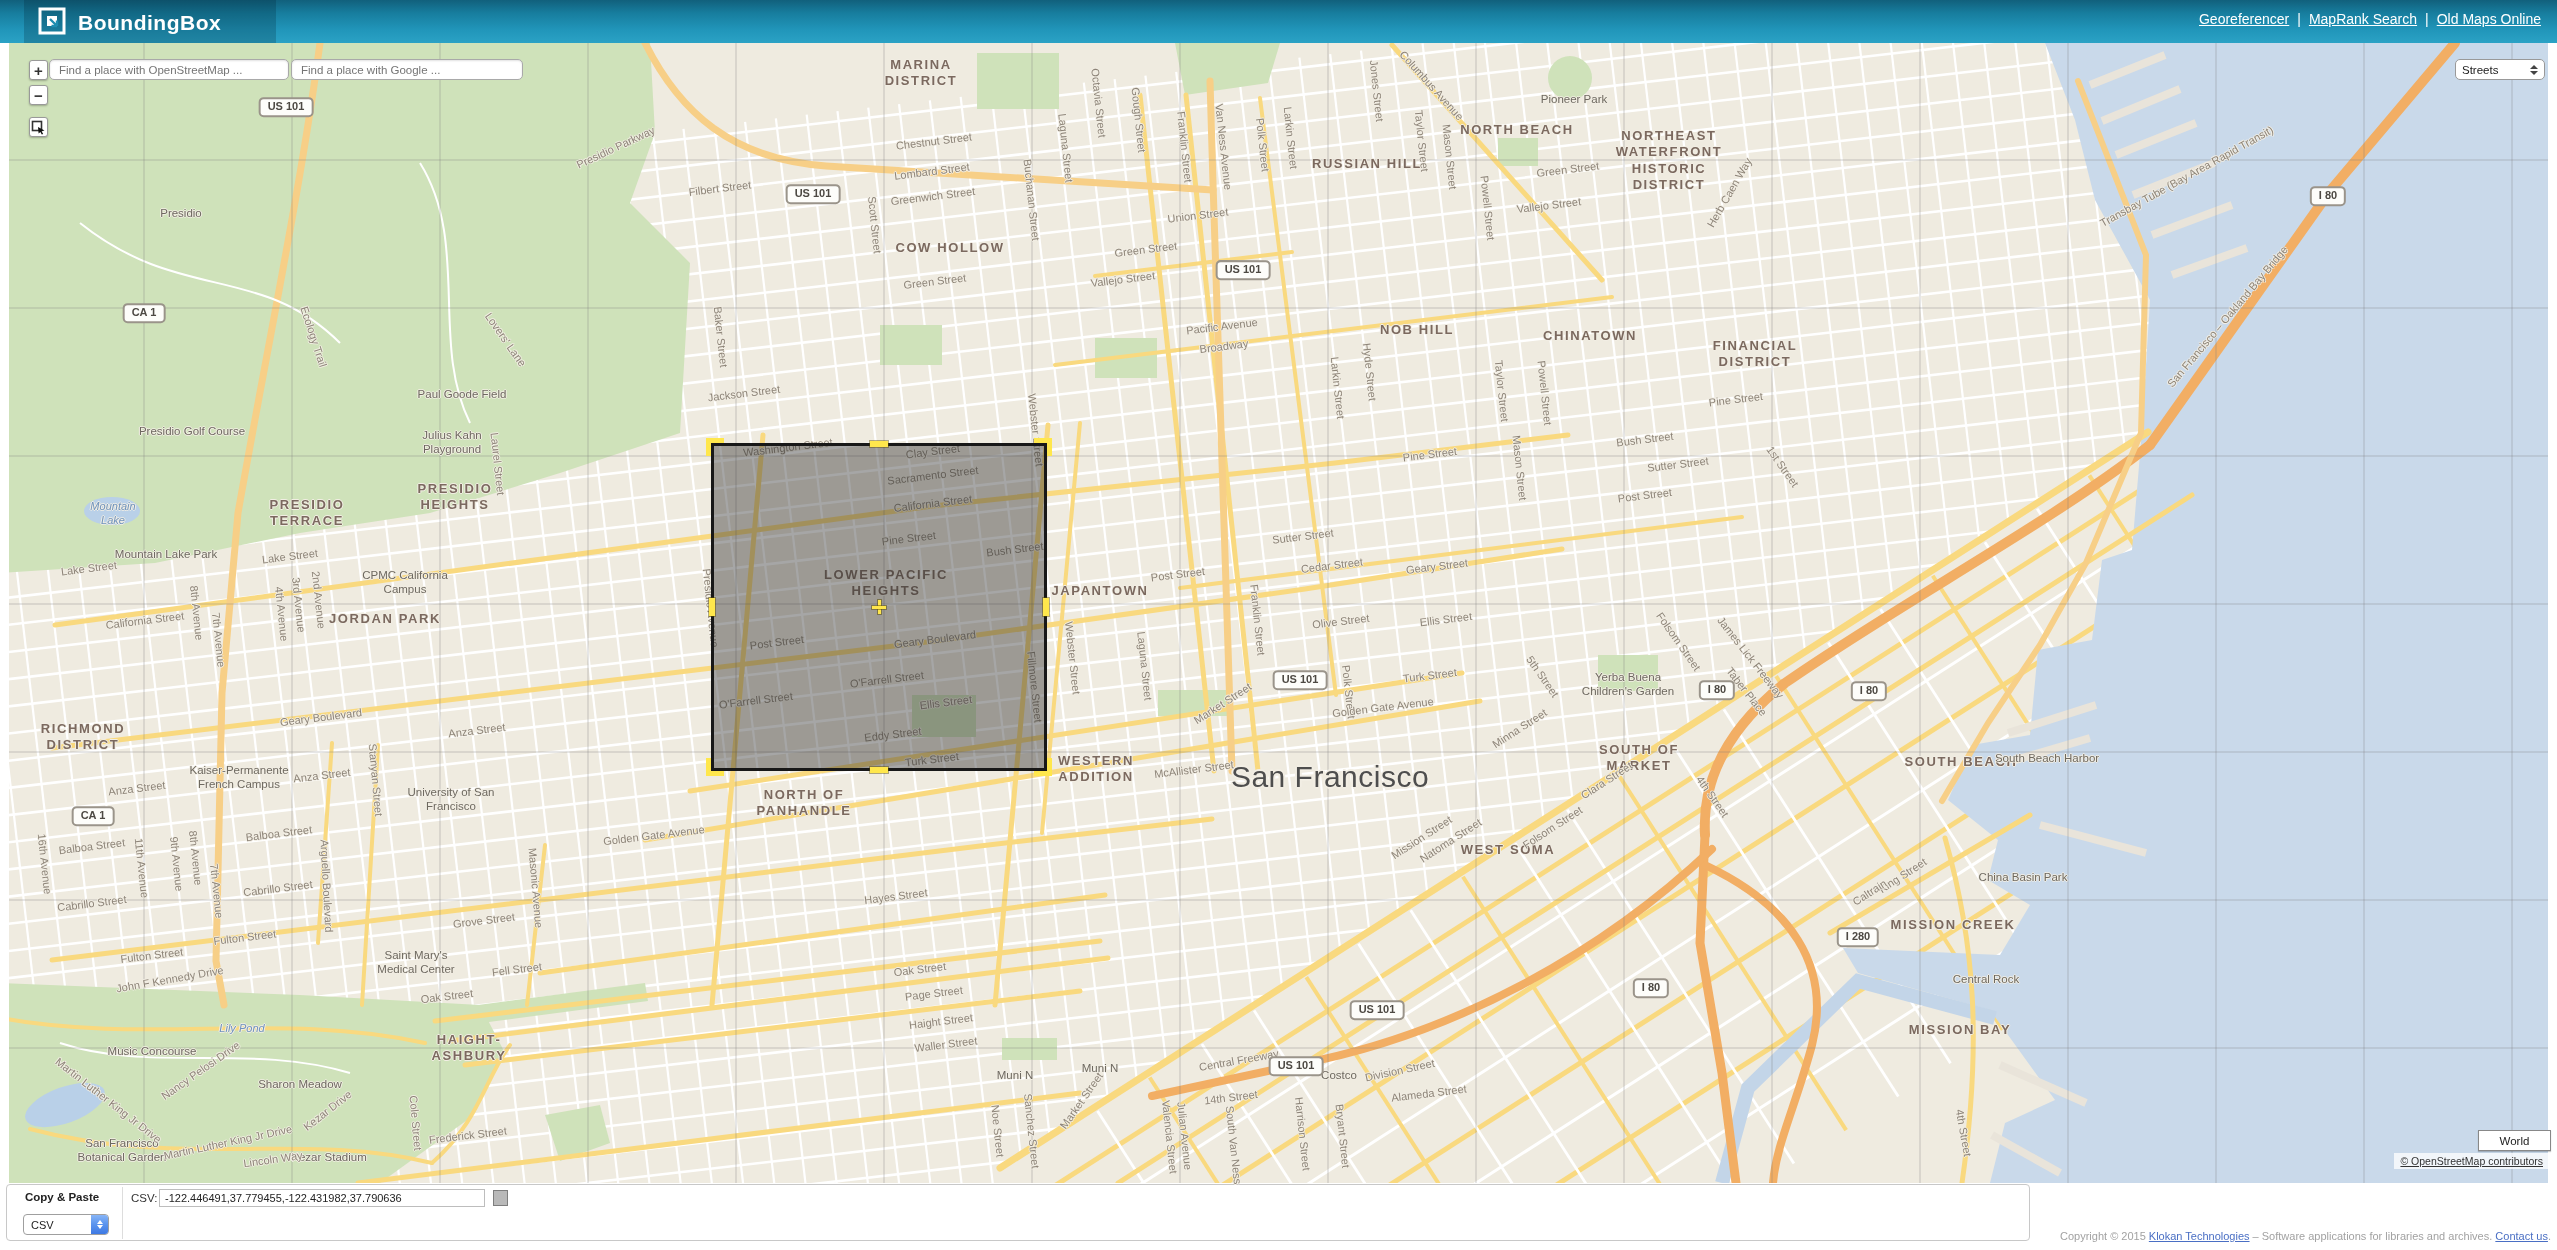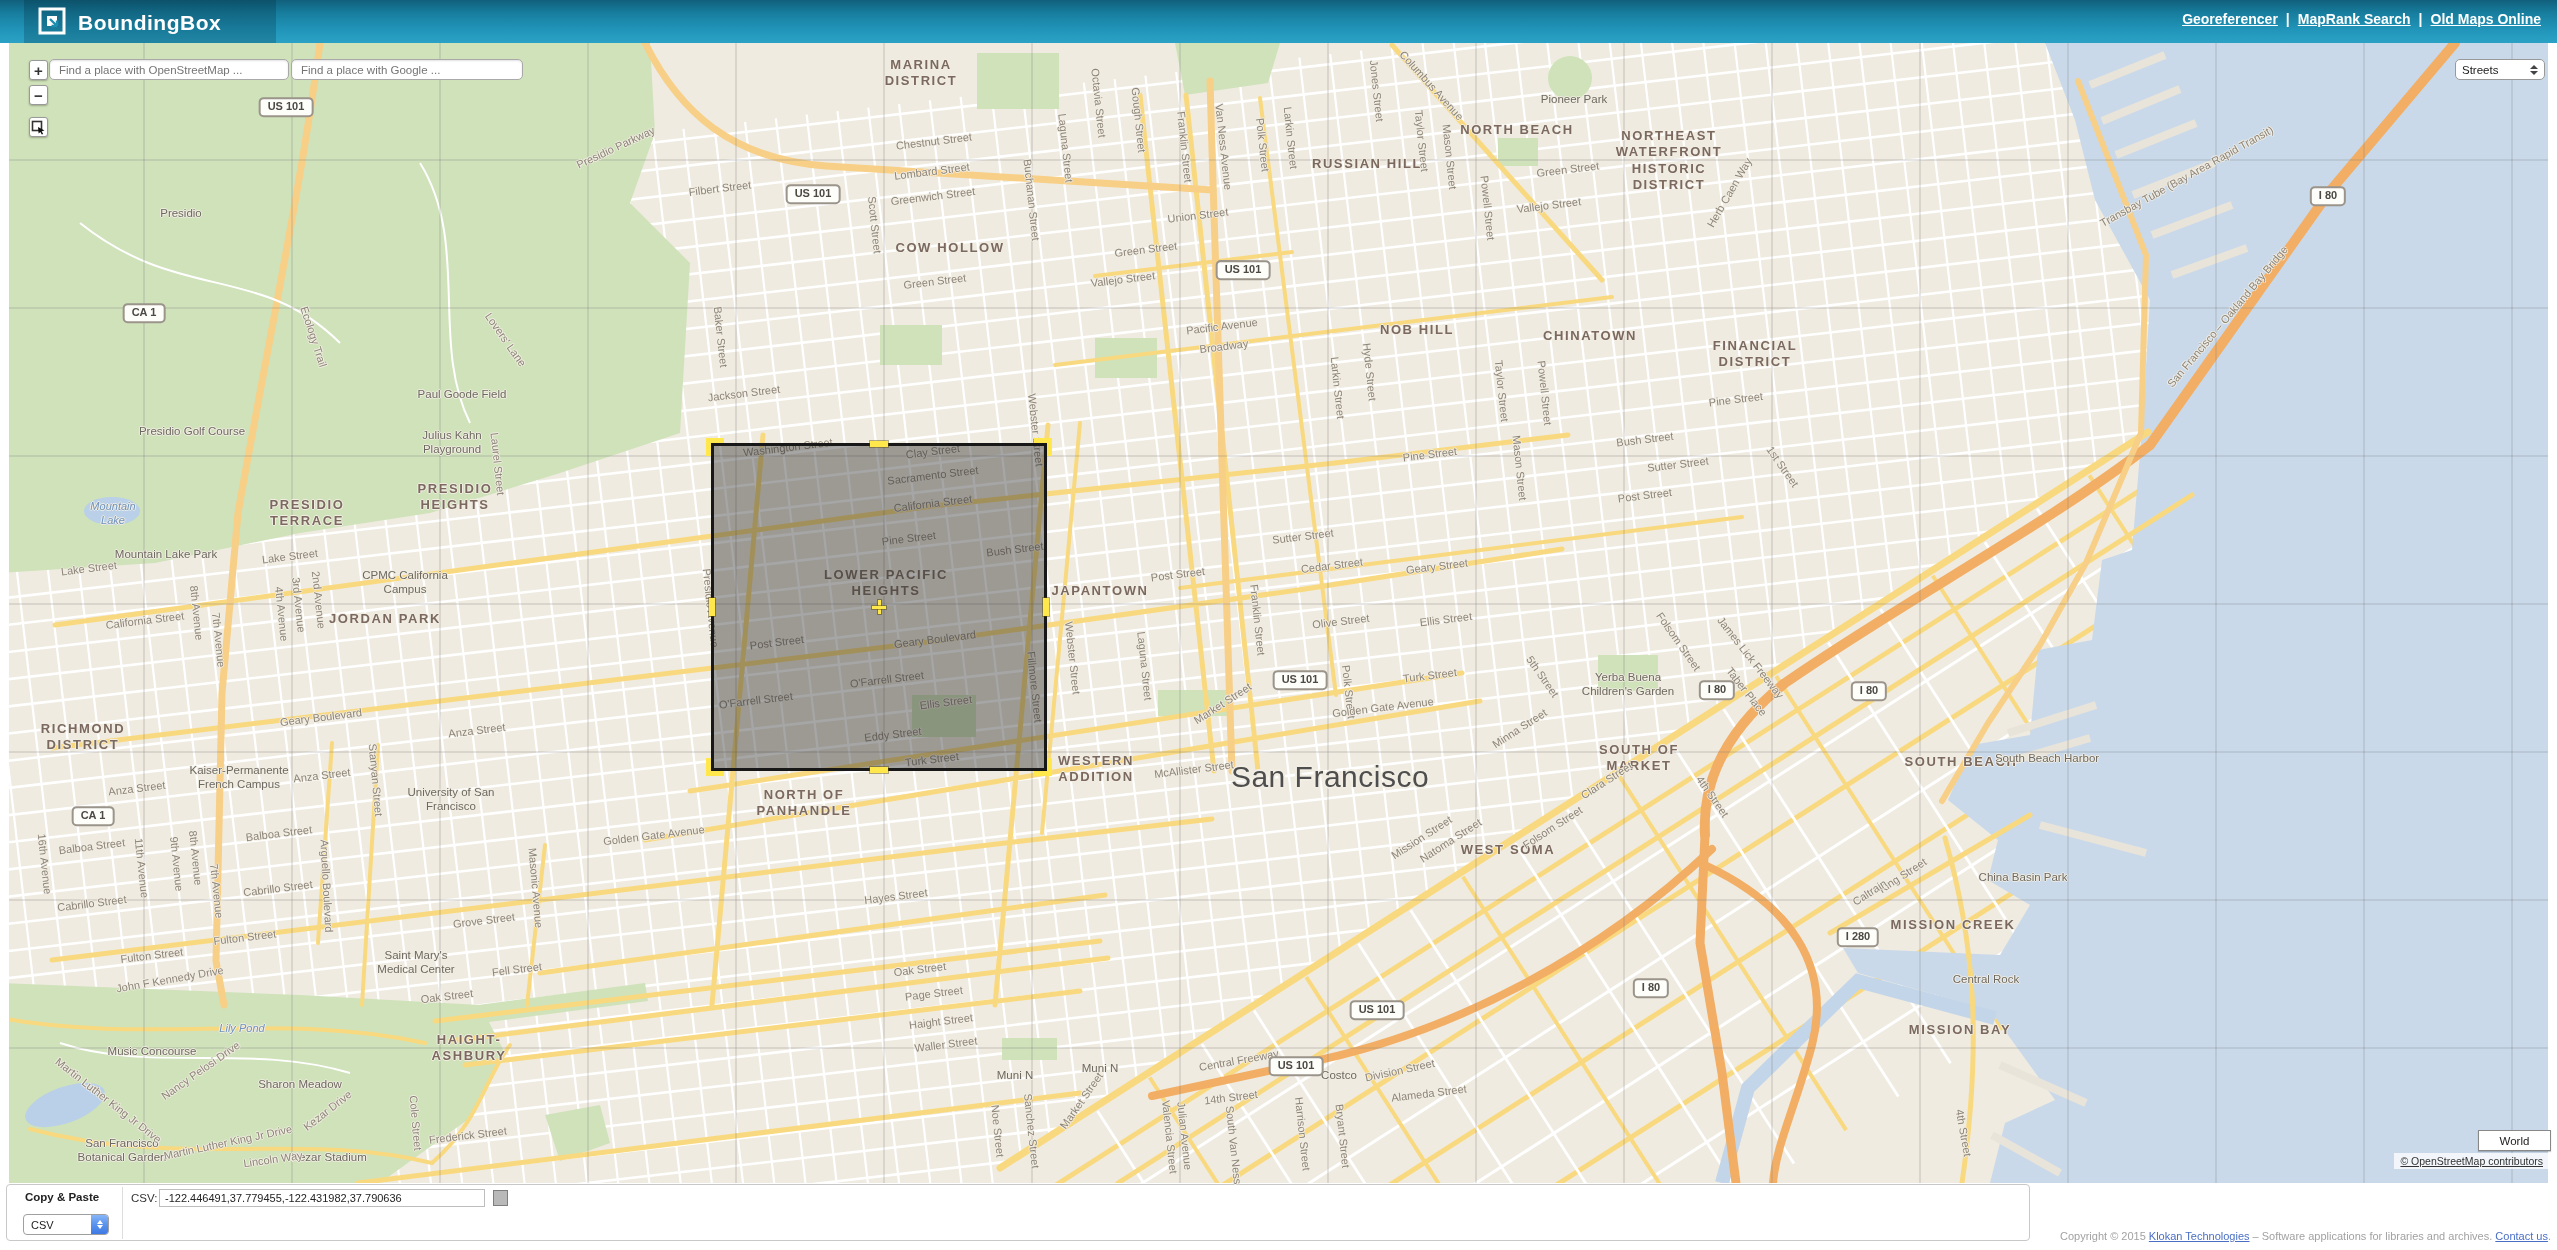--- a/index.html
+++ b/index.html
@@ -6,21 +6,21 @@
   body{width:2557px;height:1250px;position:relative;overflow:hidden;background:#fff;
        font-family:"Liberation Sans",sans-serif;}
 
   
   #hdr{position:absolute;left:0;top:0;width:2557px;height:43px;
        background:linear-gradient(180deg,#11607c 0%,#177d9e 30%,#2196ba 70%,#2ba2c5 100%);
        border-bottom:1px solid #0d5068;}
   #logoPanel{position:absolute;left:24px;top:0;width:252px;height:43px;background:rgba(0,30,45,.22);}
   #logoRow{position:absolute;left:38px;top:7px;display:flex;align-items:center;gap:12px;}
   #appTitle{color:#fff;font-size:21px;font-weight:bold;letter-spacing:.5px;}
-  #hdrNav{position:absolute;right:12px;top:11px;color:#fff;font-size:14px;font-weight:bold;}
+  #hdrNav{position:absolute;right:12px;top:11px;color:#fff;font-size:14px;font-weight:normal;}
   #hdrNav a{color:#fff;text-decoration:underline;margin:0 4px;cursor:pointer;}
   #hdrNav .sep{margin:0 4px;text-decoration:none;}
 
   
   #map{position:absolute;left:0;top:43px;width:2557px;height:1140px;background:#efebe0;cursor:crosshair;}
   #mapSvg{position:absolute;left:0;top:0;z-index:1;}
   #labels{position:absolute;left:0;top:0;width:2557px;height:1140px;z-index:3;pointer-events:none;}
   .lbl{position:absolute;transform:translate(-50%,-50%);white-space:pre-line;text-align:center;
        line-height:1.25;pointer-events:none;
        text-shadow:1px 0 0 #f2eee4,-1px 0 0 #f2eee4,0 1px 0 #f2eee4,0 -1px 0 #f2eee4;}

